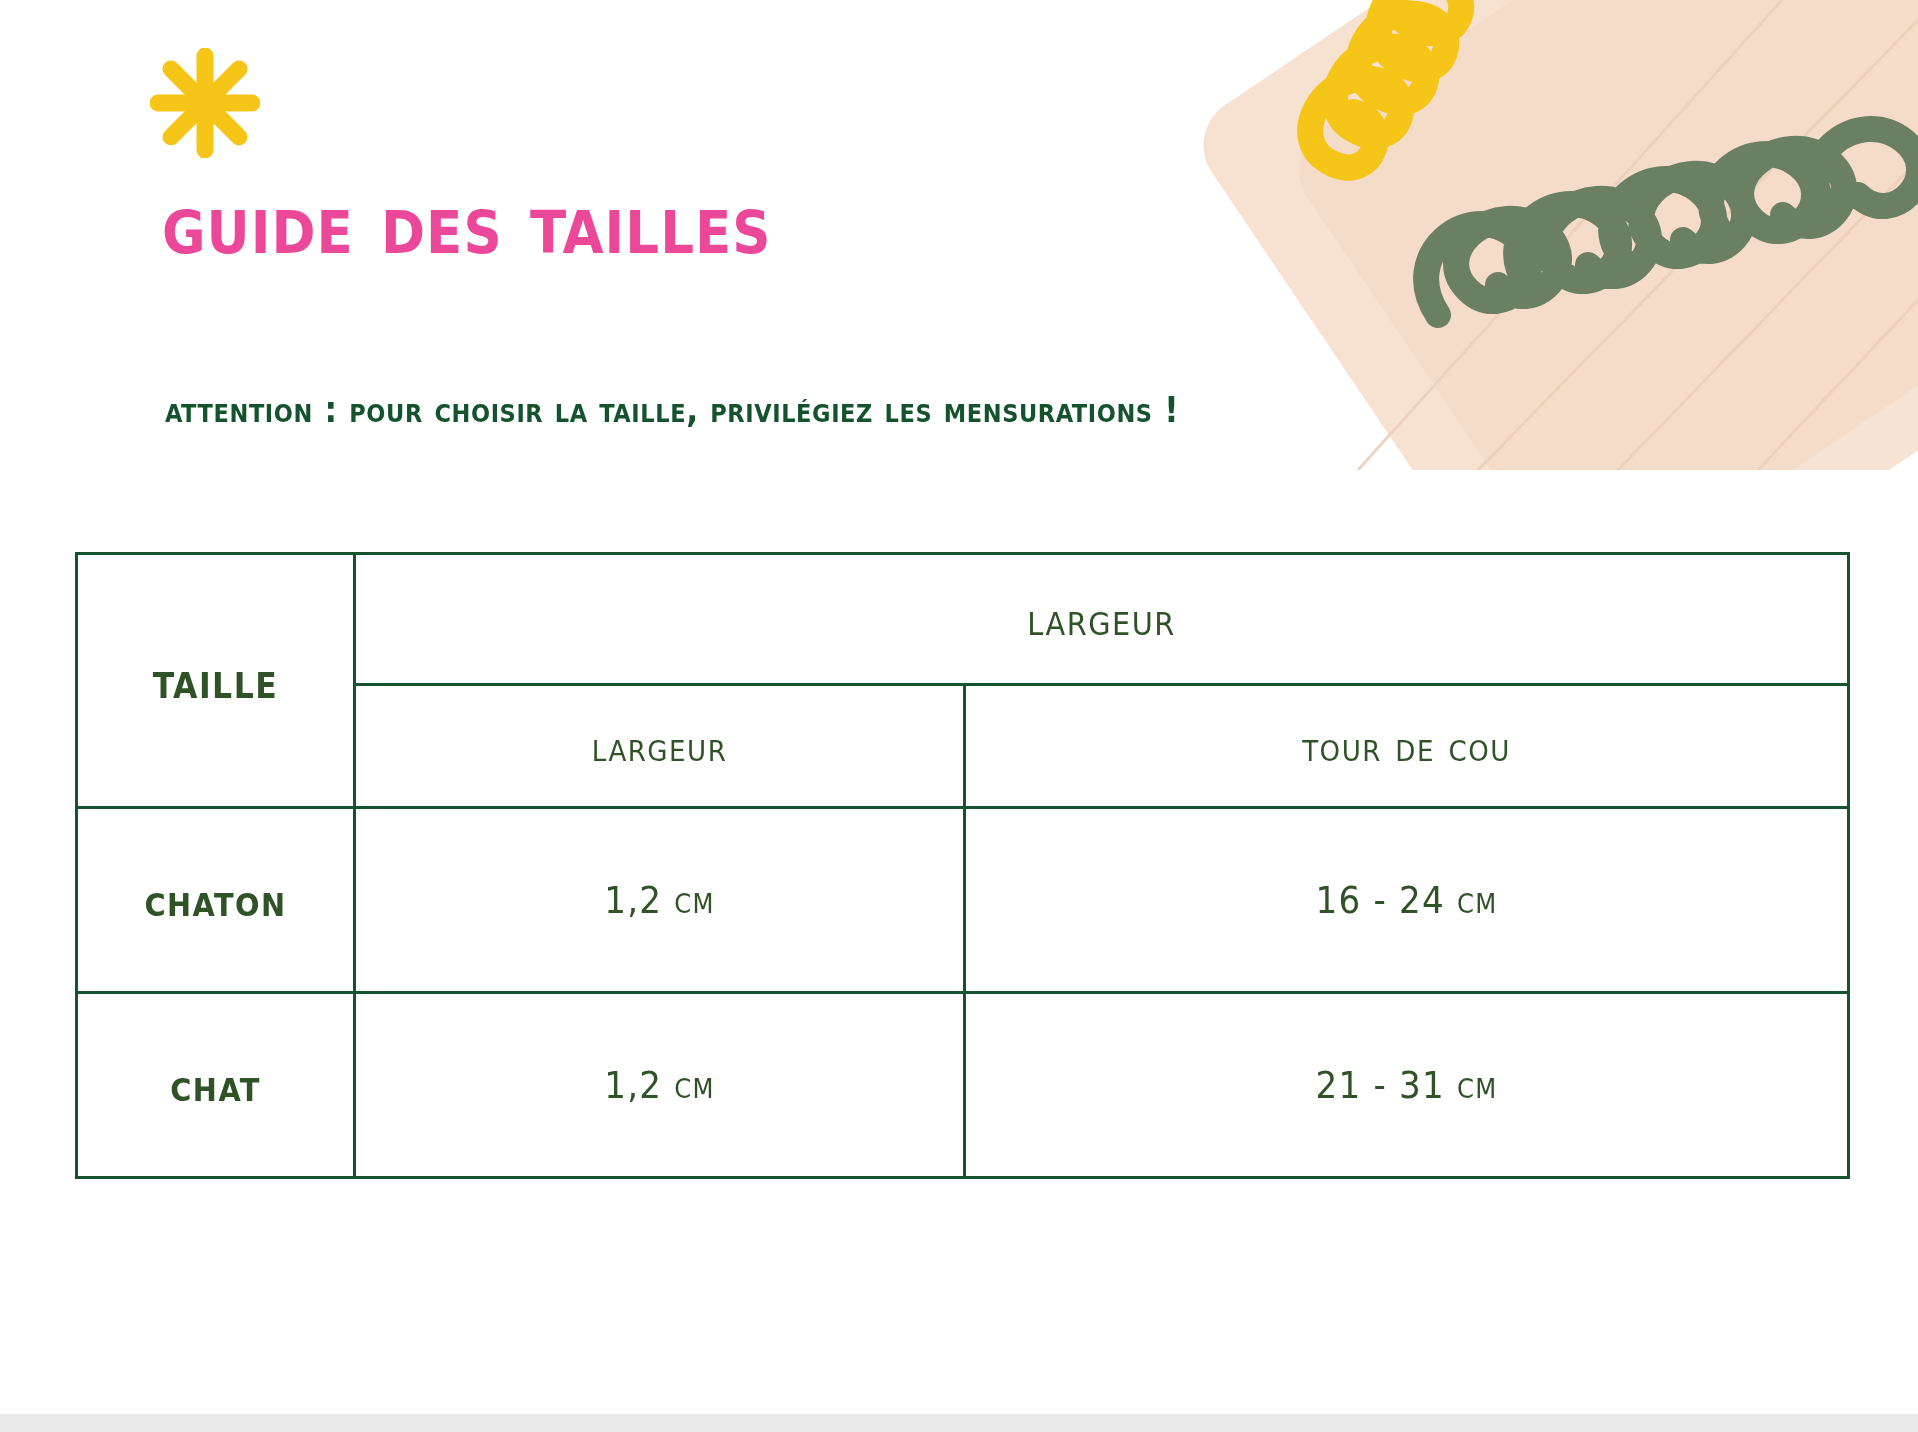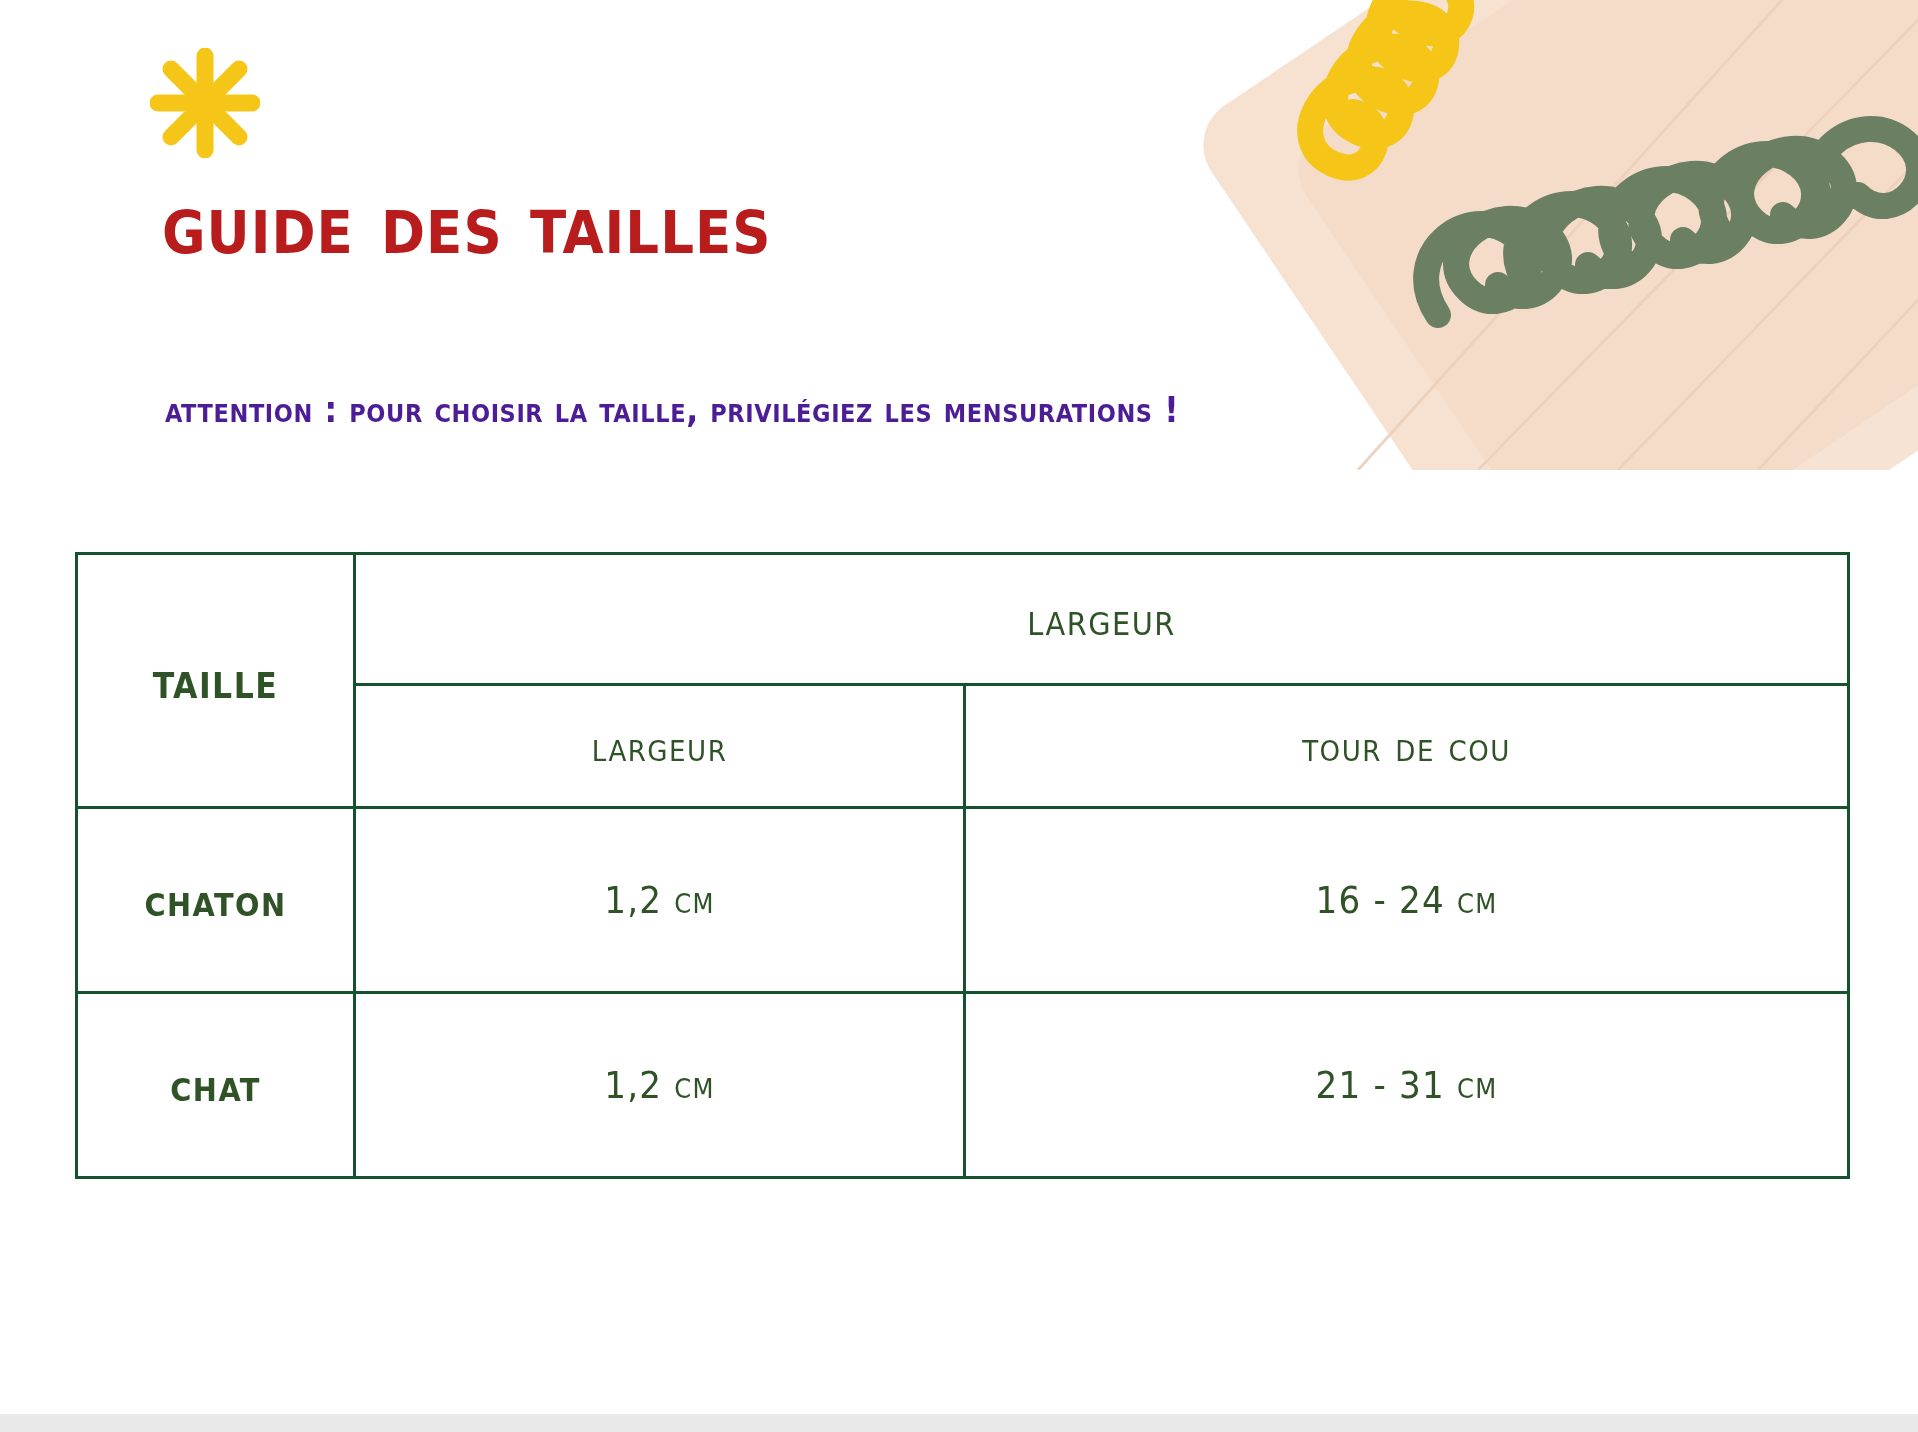--- a/index.html
+++ b/index.html
@@ -59,33 +59,33 @@
   
   .title {
     position: absolute;
     left: 162px;
     top: 182px;
     font-family: "DejaVu Sans Condensed", "Liberation Sans", sans-serif;
     font-size: 84px;
     line-height: 1;
     font-weight: 700;
     letter-spacing: 1px;
-    color: #b91c1c;
+    color: #ec4899;
     font-variant: small-caps;
     text-transform: lowercase;
   }
   .subtitle {
     position: absolute;
     left: 165px;
     top: 390px;
     font-family: "DejaVu Sans Condensed", "Liberation Sans", sans-serif;
     font-size: 35px;
     font-weight: 600;
     letter-spacing: .6px;
-    color: #4c1d95;
+    color: #14532d;
     font-variant: small-caps;
     text-transform: lowercase;
   }
 
   
   .size-table {
     position: absolute;
     left: 75px;
     top: 552px;
     width: 1772px;

